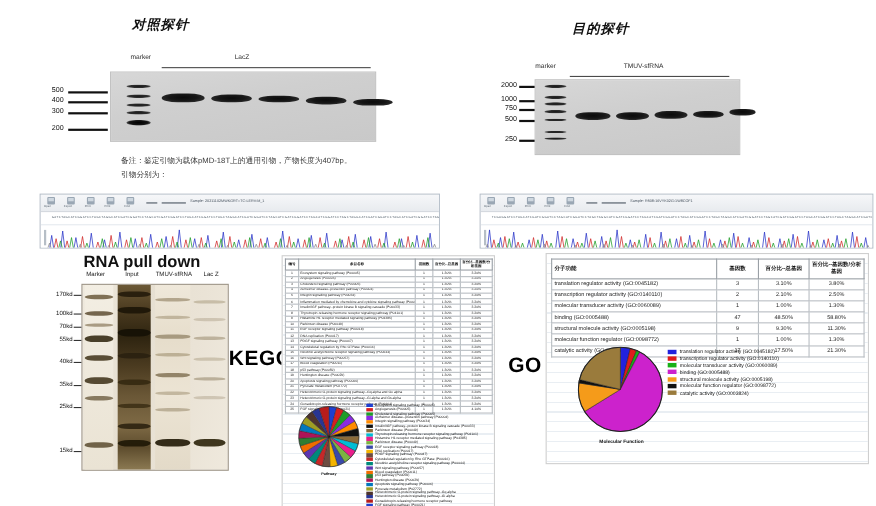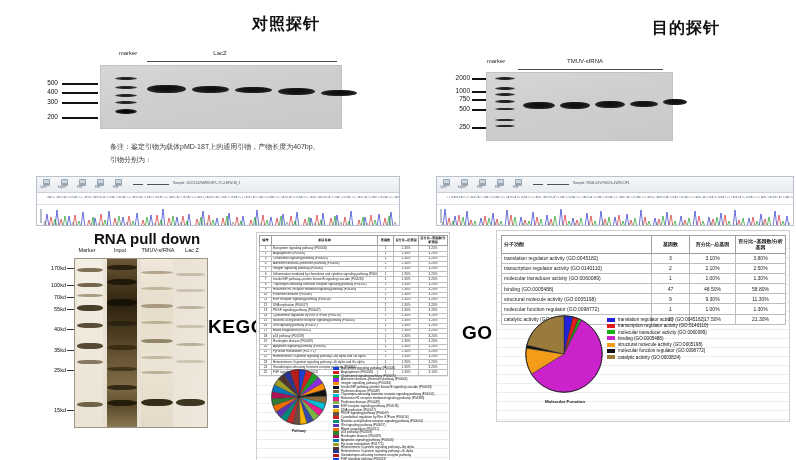--- a/index.html
+++ b/index.html
@@ -5,22 +5,23 @@
   html,body{margin:0;padding:0;}
   body{
     width:796px;height:460px;background:#ffffff;
     font-family:"Liberation Sans", sans-serif;
     position:relative;overflow:hidden;
   }
   .panel{position:absolute;}
 
   
   .cn-title{
-    font-weight:bold;font-size:16px;color:#111;letter-spacing:1px;
-    text-align:right;
+    font-weight:bold;font-size:12px;color:#111;letter-spacing:1px;
+    text-align:left;
+    font-style:italic;
   }
 
   
   .gel-wrap{position:relative;}
   .gel-box{
     position:absolute;
     background:linear-gradient(170deg,#d7d7d7 0%,#cfcfcf 40%,#c9c9c9 100%);
     border:1px solid #c2c2c2;
   }
   .lane-label{
@@ -282,21 +283,21 @@
         <path stroke="#d02a2a" d="M10 22 L12 13 L14 22 L20 22 L22 10 L24 22 L32 22 L34 15 L36 22 L46 22 L48 11 L50 22 L58 22 L60 14 L62 22 L72 22 L74 10 L76 22 L86 22 L88 15 L90 22 L98 22 L100 12 L102 22 L112 22 L114 14 L116 22 L126 22 L128 10 L130 22 L138 22 L140 15 L142 22 L152 22 L154 11 L156 22 L166 22 L168 14 L170 22 L180 22 L182 10 L184 22 L192 22 L194 15 L196 22 L206 22 L208 12 L210 22 L220 22 L222 14 L224 22 L232 22 L234 10 L236 22 L246 22 L248 15 L250 22 L260 22 L262 11 L264 22 L274 22 L276 14 L278 22 L286 22 L288 10 L290 22 L300 22 L302 15 L304 22 L314 22 L316 12 L318 22 L326 22 L328 14 L330 22 L340 22 L342 10 L344 22"></path>
         <path stroke="#1f9e28" d="M14 22 L16 16 L18 22 L24 22 L26 12 L28 22 L36 22 L38 16 L40 22 L50 22 L52 13 L54 22 L62 22 L64 16 L66 22 L76 22 L78 12 L80 22 L90 22 L92 16 L94 22 L102 22 L104 14 L106 22 L116 22 L118 11 L120 22 L130 22 L132 16 L134 22 L142 22 L144 13 L146 22 L156 22 L158 16 L160 22 L170 22 L172 12 L174 22 L184 22 L186 16 L188 22 L196 22 L198 13 L200 22 L210 22 L212 16 L214 22 L224 22 L226 11 L228 22 L236 22 L238 16 L240 22 L250 22 L252 13 L254 22 L264 22 L266 16 L268 22 L278 22 L280 12 L282 22 L290 22 L292 16 L294 22 L304 22 L306 13 L308 22 L318 22 L320 16 L322 22 L330 22 L332 12 L334 22 L344 22 L346 16 L348 22"></path>
         <path stroke="#8a8a8a" d="M4 22 L6 17 L8 22 L30 22 L32 18 L34 22 L56 22 L58 17 L60 22 L84 22 L86 18 L88 22 L110 22 L112 17 L114 22 L136 22 L138 18 L140 22 L164 22 L166 17 L168 22 L190 22 L192 18 L194 22 L218 22 L220 17 L222 22 L244 22 L246 18 L248 22 L272 22 L274 17 L276 22 L298 22 L300 18 L302 22 L324 22 L326 17 L328 22 L350 22 L352 18 L354 22"></path>
       </g>
     </svg>
   </div>
 </div>
 
 <div class="panel" style="left:50px;top:228px;width:170px;height:232px;">
 
-  <div class="silver-title" style="position:absolute;left:44px;top:2px;">RNA pull down</div>
+  <div class="silver-title" style="position:absolute;left:26px;top:2px;">RNA pull down</div>
 
   <div class="sv-lab" style="left:22px;top:19px;width:30px;">Marker</div>
   <div class="sv-lab" style="left:57px;top:19px;width:26px;">Input</div>
   <div class="sv-lab" style="left:86px;top:19px;width:44px;">TMUV-sfRNA</div>
   <div class="sv-lab" style="left:128px;top:19px;width:28px;">Lac Z</div>
 
   <div class="silver-box" style="left:24px;top:30px;width:132px;height:168px;">
 
     <div class="sv-lane" style="left:2px;width:26px;background:linear-gradient(#f3eee3,#eae3d4);">
       <div class="sv-band" style="top:9px;height:4px;background:#6b5a3c;opacity:.85;"></div>

